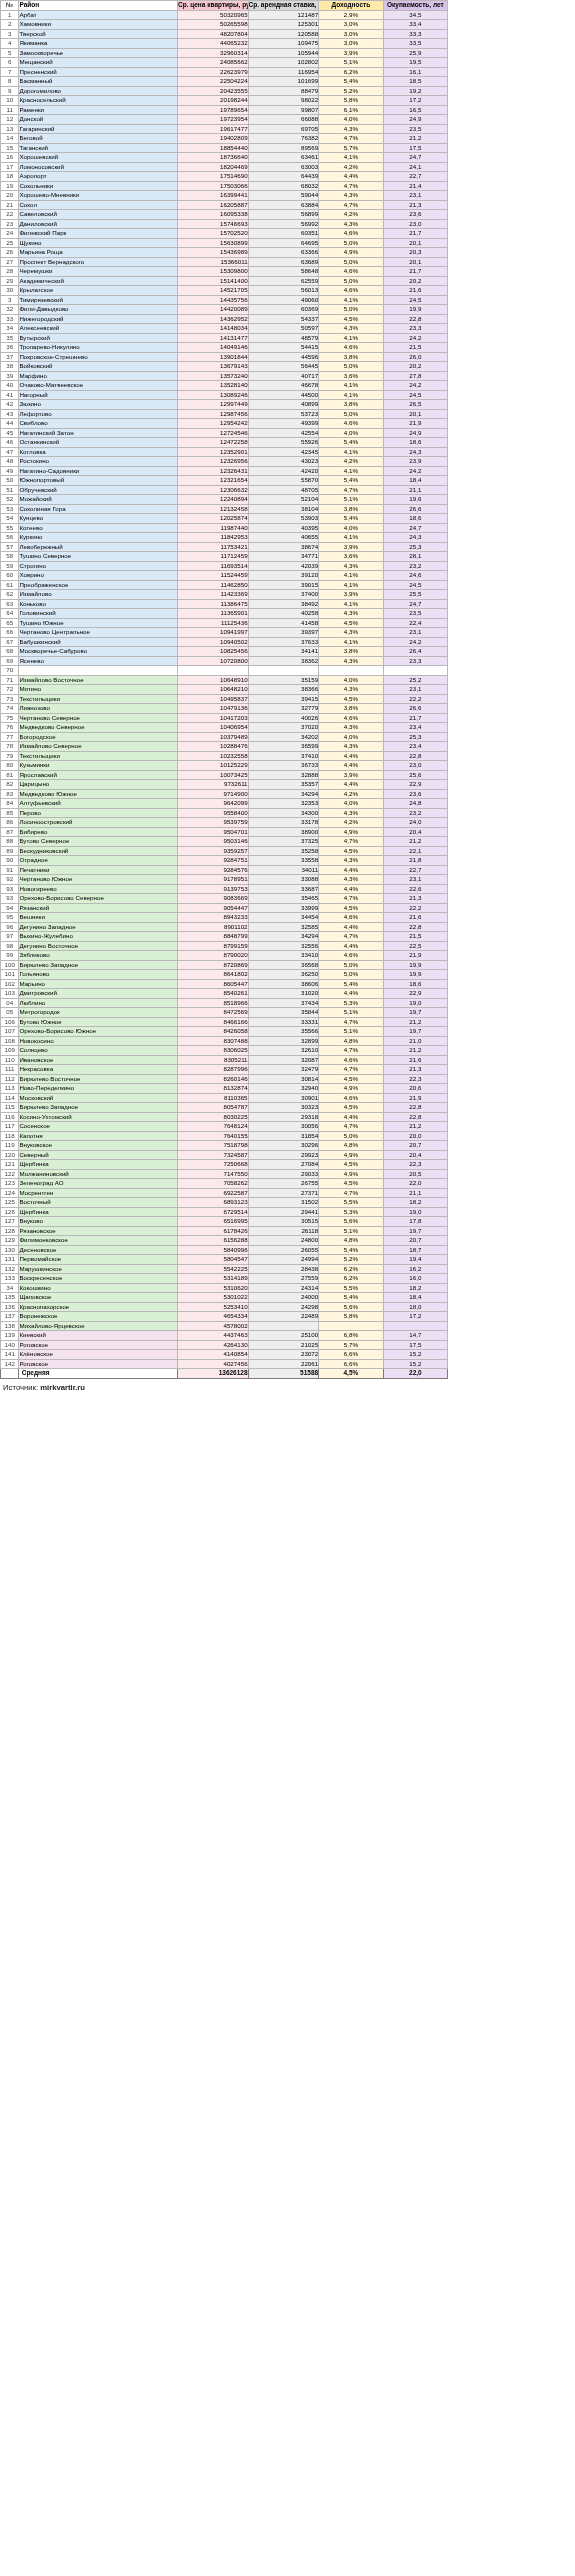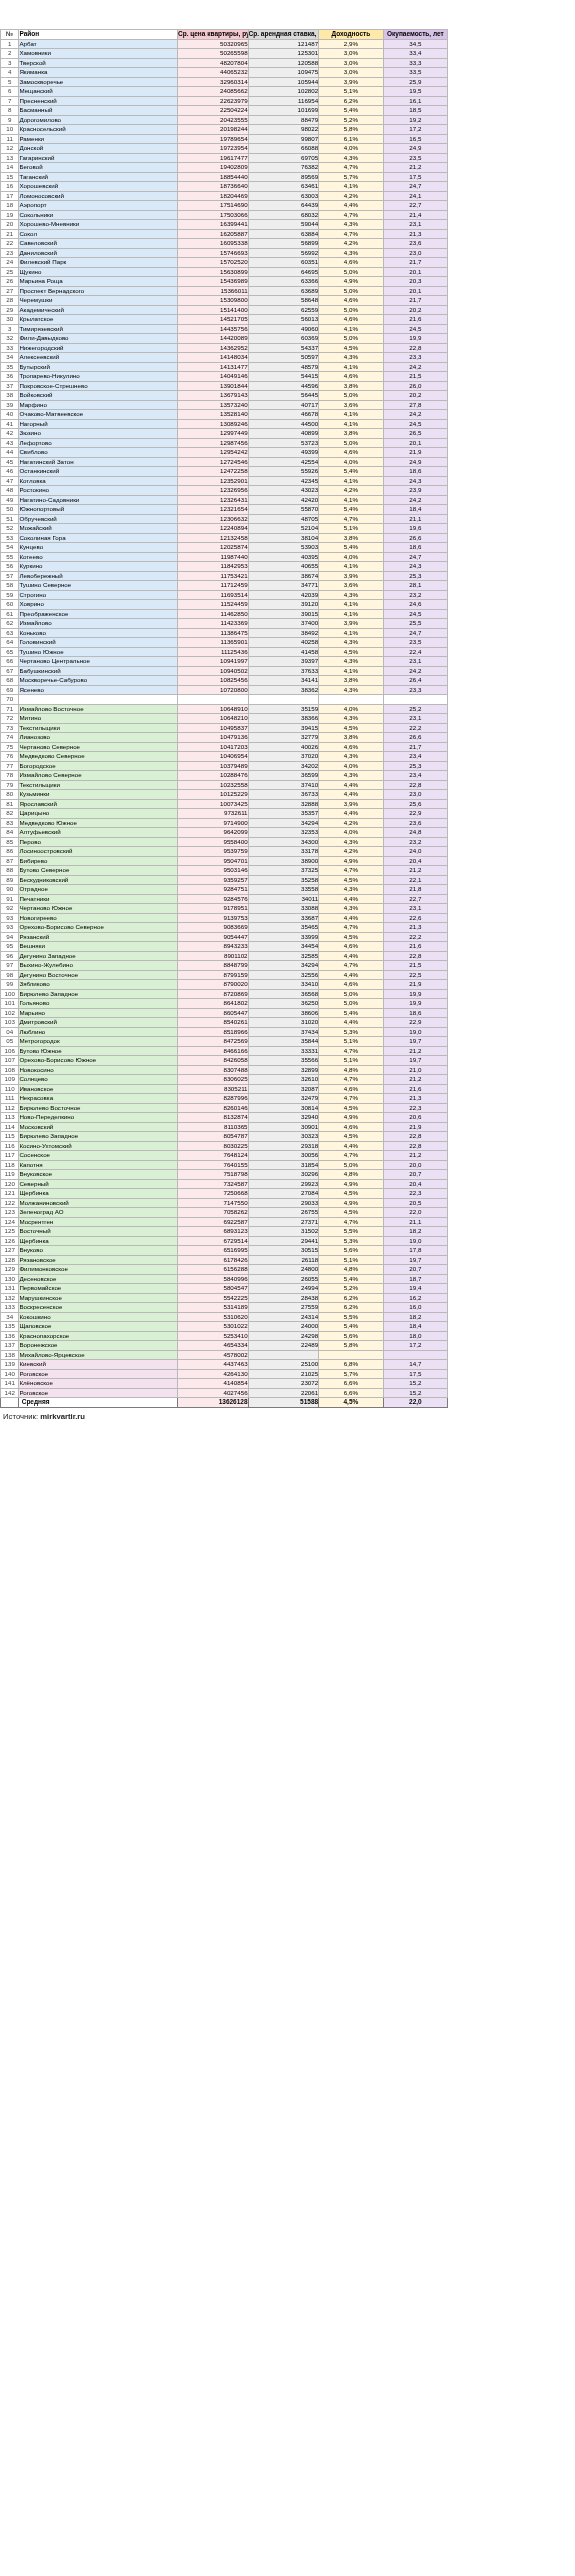--- a/index.html
+++ b/index.html
@@ -5,21 +5,20 @@
   html, body {
     margin: 0;
     padding: 0;
     background: #ffffff;
     font-family: "Liberation Sans", sans-serif;
   }
   #page {
     width: 575px;
     position: relative;
     background: #ffffff;
-    margin-top: 29px;
   }
   table.grid {
     border-collapse: collapse;
     width: 575px;
     table-layout: fixed;
     font-size: 6.2px;
   }
   table.grid th, table.grid td {
     border: 0.8px solid #b9b9b9;
     padding: 0;

